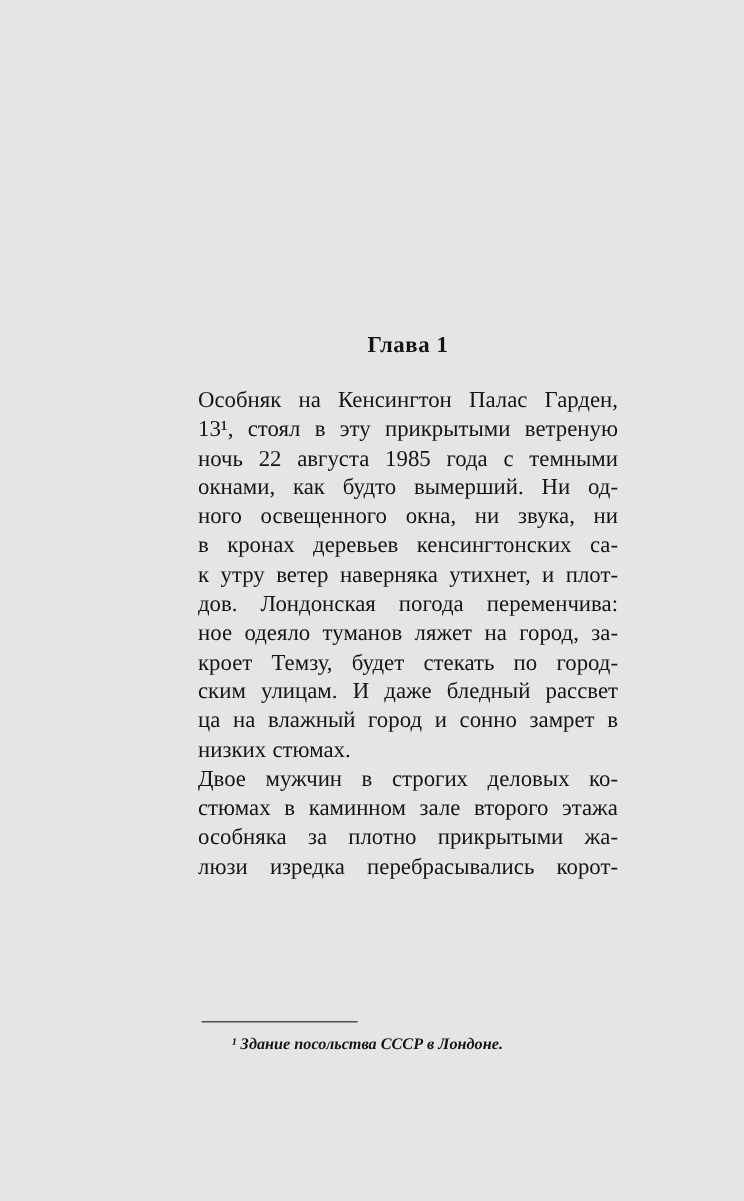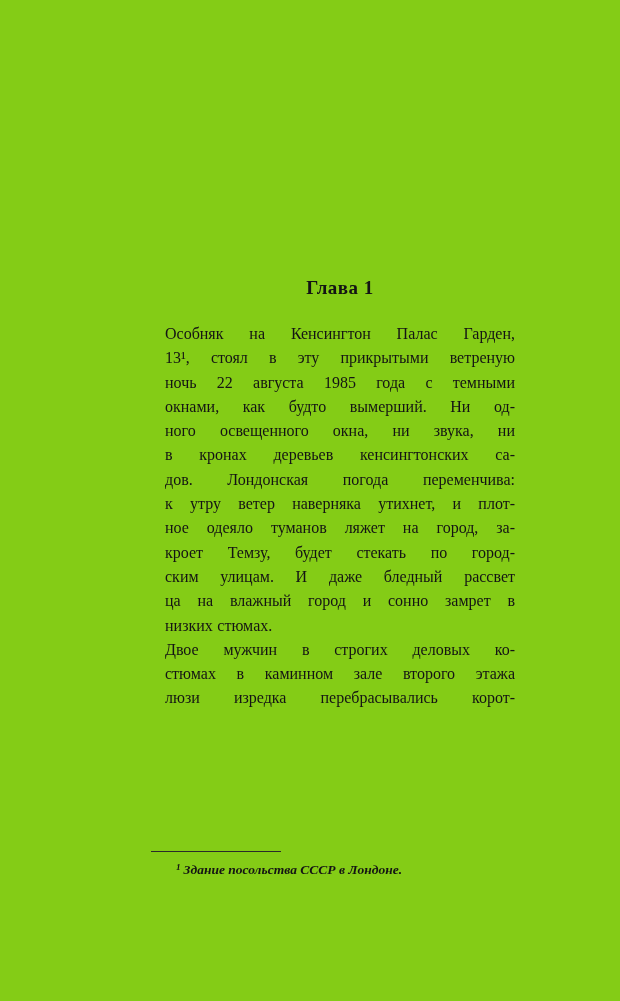--- a/index.html
+++ b/index.html
@@ -4,21 +4,21 @@
 <style>
   html, body {
     margin: 0;
     padding: 0;
     background: #ffffff;
   }
   .page {
     position: relative;
     width: 620px;
     height: 1001px;
-    background: #84cc16;
+    background: #e5e5e5;
     font-family: "Liberation Serif", serif;
     color: #141414;
     overflow: hidden;
   }
   .text-column {
     position: absolute;
     left: 165px;
     top: 277px;
     width: 350px;
   }
@@ -26,33 +26,33 @@
     text-align: center;
     font-weight: bold;
     font-size: 19px;
     letter-spacing: 0.5px;
     margin: 0 0 23px 0;
   }
   .paragraph {
     margin: 0;
   }
   .line {
-    font-size: 16px;
+    font-size: 19px;
     line-height: 24.3px;
     text-align: justify;
     text-align-last: justify;
     white-space: normal;
     word-spacing: 0.5px;
   }
   .line.last {
     text-align-last: left;
   }
   .footnote {
     position: absolute;
-    left: 151px;
+    left: 168px;
     top: 851px;
     width: 350px;
   }
   .footnote-rule {
     width: 130px;
     height: 0;
     border-top: 1px solid #2a2a2a;
     margin: 0 0 9px 0;
   }
   .footnote-text {
@@ -72,31 +72,32 @@
     <h1 class="chapter-title">Глава 1</h1>
 
     <div>
         <div class="paragraph">
           <div class="line">Особняк на Кенсингтон Палас Гарден,</div>
           <div class="line">13¹, стоял в эту прикрытыми ветреную</div>
           <div class="line">ночь 22 августа 1985 года с темными</div>
           <div class="line">окнами, как будто вымерший. Ни од-</div>
           <div class="line">ного освещенного окна, ни звука, ни</div>
           <div class="line">в кронах деревьев кенсингтонских са-</div>
+          <div class="line">к утру ветер наверняка утихнет, и плот-</div>
           <div class="line">дов. Лондонская погода переменчива:</div>
-          <div class="line">к утру ветер наверняка утихнет, и плот-</div>
           <div class="line">ное одеяло туманов ляжет на город, за-</div>
           <div class="line">кроет Темзу, будет стекать по город-</div>
           <div class="line">ским улицам. И даже бледный рассвет</div>
           <div class="line">ца на влажный город и сонно замрет в</div>
           <div class="line last">низких стюмах.</div>
         </div>
         <div class="paragraph">
           <div class="line">Двое мужчин в строгих деловых ко-</div>
           <div class="line">стюмах в каминном зале второго этажа</div>
+          <div class="line">особняка за плотно прикрытыми жа-</div>
           <div class="line">люзи изредка перебрасывались корот-</div>
         </div>
       </div>
   </div>
 
   <div class="footnote">
     <div class="footnote-rule"></div>
     <div class="footnote-text">¹ Здание посольства СССР в Лондоне.</div>
   </div>
 

